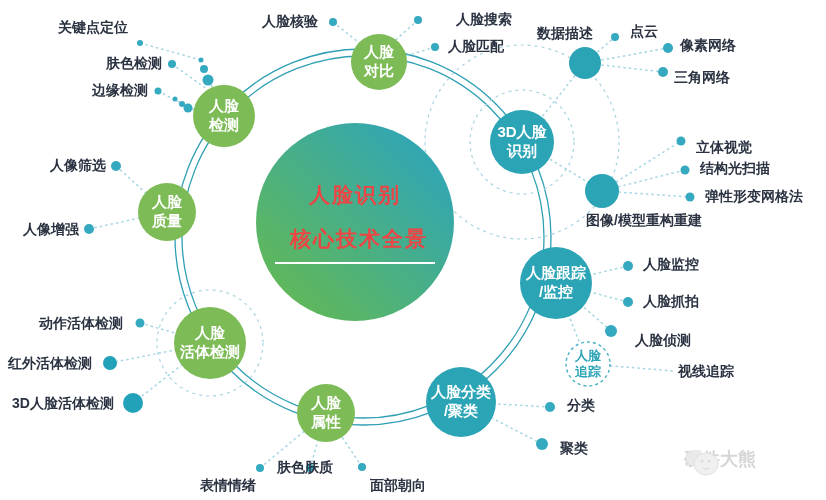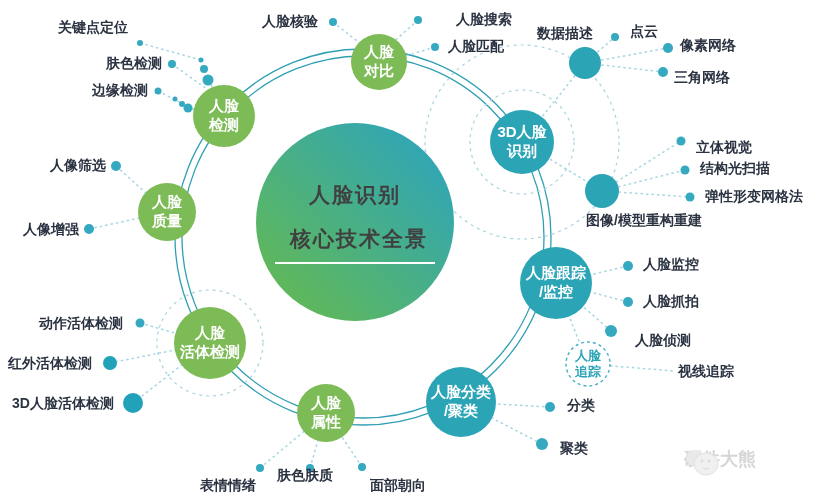--- a/index.html
+++ b/index.html
@@ -4,21 +4,21 @@
 <style>
   html,body{margin:0;padding:0;background:#ffffff;}
   body{font-family:"Liberation Sans","DejaVu Sans",sans-serif;}
   .stage{position:relative;width:826px;height:500px;background:#ffffff;overflow:hidden;}
   .stage svg{position:absolute;left:0;top:0;}
   .lbl{position:absolute;font-size:14px;font-weight:700;color:#2b3342;white-space:nowrap;line-height:1.1;}
   .node-label{position:absolute;display:flex;flex-direction:column;align-items:center;justify-content:center;
     color:#ffffff;font-weight:700;text-align:center;line-height:1.25;}
   .node-label span{display:block;}
   .center-label{position:absolute;display:flex;flex-direction:column;align-items:center;justify-content:center;
-    color:#404040;font-weight:700;text-align:center;}
+    color:#ef4444;font-weight:700;text-align:center;}
   .center-label .t1{font-size:21px;letter-spacing:2px;}
   .center-label .t2{font-size:21px;letter-spacing:2px;margin-top:16px;margin-left:8px;}
   .center-label .underline{width:160px;height:2px;background:#ffffff;margin-top:9px;}
   .sub-label{position:absolute;display:flex;flex-direction:column;align-items:center;justify-content:center;
     color:#2ba4b6;font-weight:700;font-size:13px;text-align:center;line-height:1.2;}
   .watermark{position:absolute;left:684px;top:447px;display:flex;align-items:center;gap:5px;
     color:#d6d6d6;font-size:18px;font-weight:700;}
 </style>
 </head>
 <body>
@@ -188,21 +188,21 @@
   <div class="lbl" style="left:92px;top:83px;">边缘检测</div>
 
   <div class="lbl" style="left:30px;top:158px;margin-left:20px;">人像筛选</div>
   <div class="lbl" style="left:23px;top:222px;">人像增强</div>
 
   <div class="lbl" style="left:39px;top:316px;">动作活体检测</div>
   <div class="lbl" style="left:8px;top:356px;">红外活体检测</div>
   <div class="lbl" style="left:12px;top:396px;">3D人脸活体检测</div>
 
   <div class="lbl" style="left:200px;top:478px;">表情情绪</div>
-  <div class="lbl" style="left:277px;top:460px;margin-top:8px;">肤色肤质</div>
+  <div class="lbl" style="left:277px;top:460px;">肤色肤质</div>
   <div class="lbl" style="left:370px;top:478px;">面部朝向</div>
 
   <div class="lbl" style="left:567px;top:398px;">分类</div>
   <div class="lbl" style="left:560px;top:441px;">聚类</div>
 
   <div class="lbl" style="left:643px;top:257px;">人脸监控</div>
   <div class="lbl" style="left:643px;top:294px;">人脸抓拍</div>
   <div class="lbl" style="left:635px;top:333px;">人脸侦测</div>
   <div class="lbl" style="left:678px;top:364px;">视线追踪</div>
 

